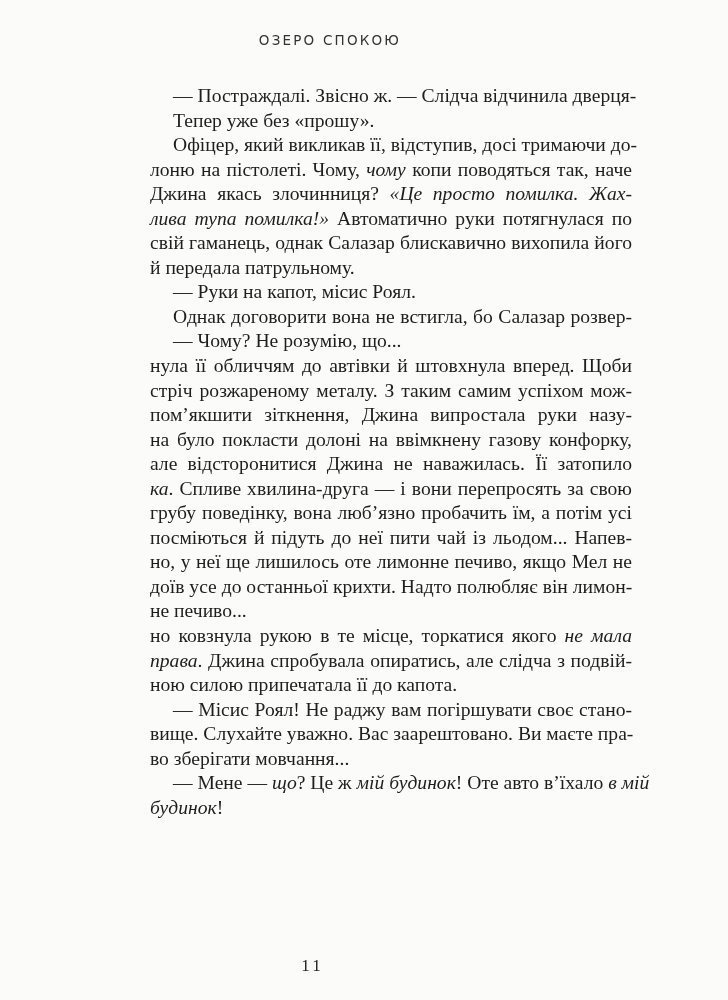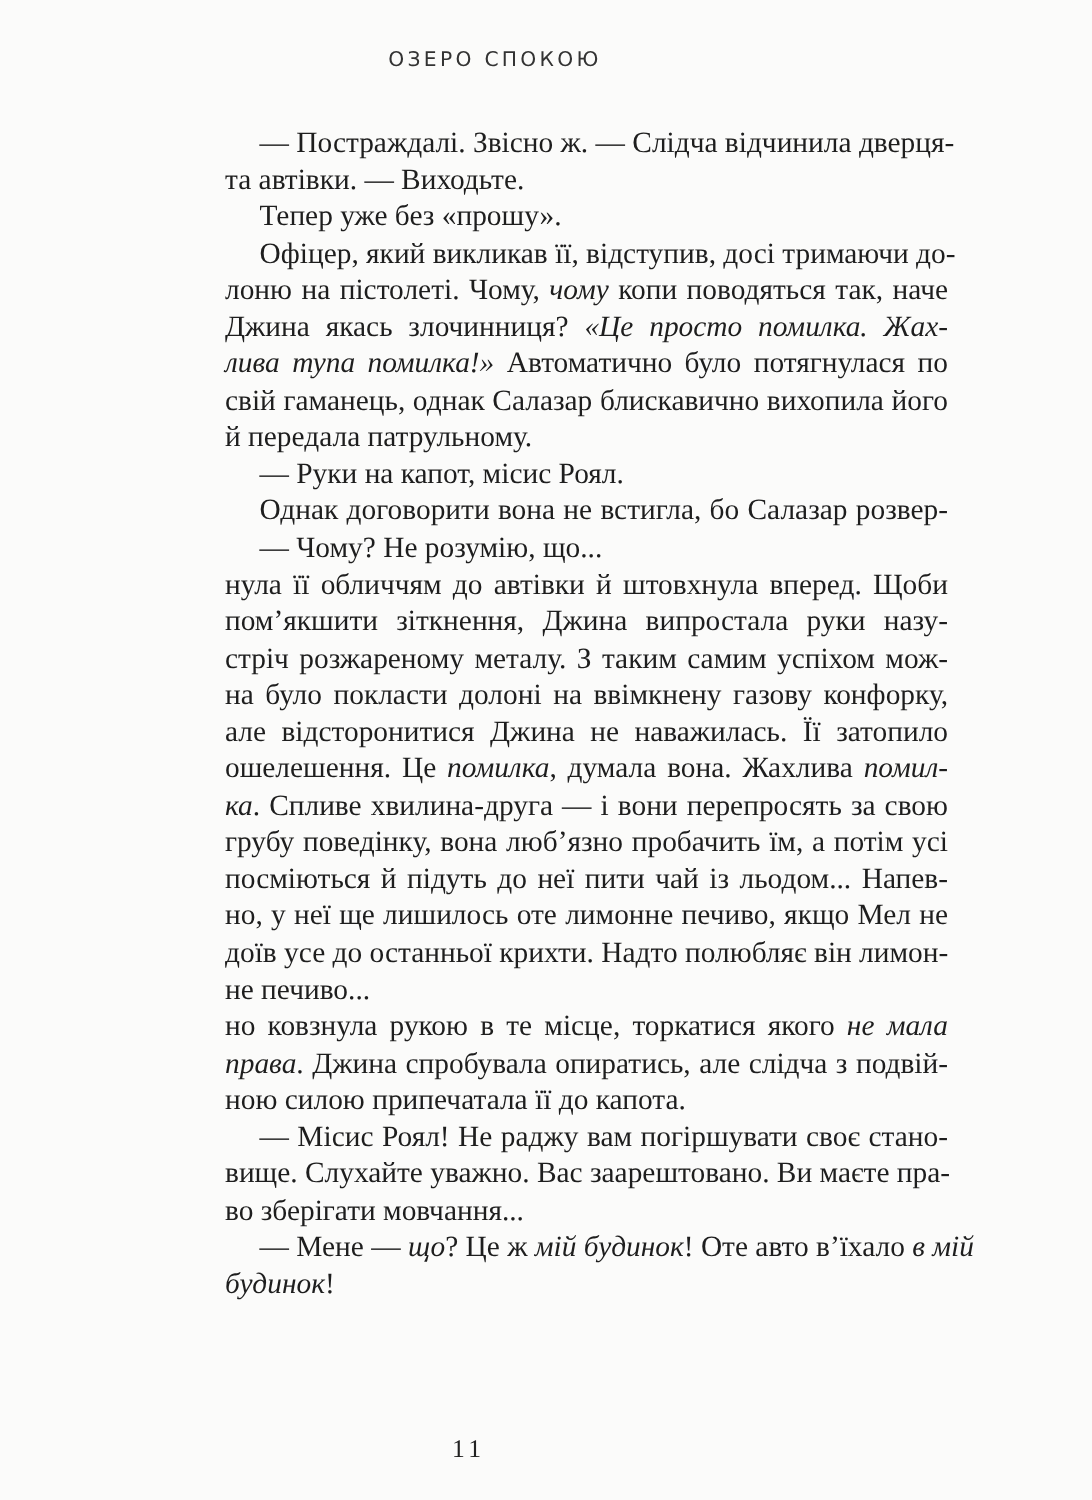--- a/index.html
+++ b/index.html
@@ -48,37 +48,35 @@
     color: #222;
   }
 </style>
 </head>
 <body>
 
 <div class="running-head">ОЗЕРО СПОКОЮ</div>
 
 <div class="body-text" id="body-text">
     <div class="line indent"><span>— Постраждалі. Звісно ж. — Слідча відчинила дверця-</span></div>
-    <div class="line last"><span>та автівки. — Виходьте.</span></div>
     <div class="line indent last"><span>Тепер уже без «прошу».</span></div>
     <div class="line indent"><span>Офіцер, який викликав її, відступив, досі тримаючи до-</span></div>
     <div class="line"><span>лоню на пістолеті. Чому, </span><i>чому</i><span> копи поводяться так, наче</span></div>
     <div class="line"><span>Джина якась злочинниця? </span><i>«Це просто помилка. Жах-</i></div>
-    <div class="line"><i>лива тупа помилка!»</i><span> Автоматично було потягнулася по</span></div>
+    <div class="line"><i>лива тупа помилка!»</i><span> Автоматично руки потягнулася по</span></div>
     <div class="line"><span>свій гаманець, однак Салазар блискавично вихопила його</span></div>
     <div class="line last"><span>й передала патрульному.</span></div>
     <div class="line indent last"><span>— Руки на капот, місис Роял.</span></div>
     <div class="line indent"><span>Однак договорити вона не встигла, бо Салазар розвер-</span></div>
     <div class="line indent last"><span>— Чому? Не розумію, що...</span></div>
     <div class="line"><span>нула її обличчям до автівки й штовхнула вперед. Щоби</span></div>
+    <div class="line"><span>стріч розжареному металу. З таким самим успіхом мож-</span></div>
     <div class="line"><span>пом’якшити зіткнення, Джина випростала руки назу-</span></div>
-    <div class="line"><span>стріч розжареному металу. З таким самим успіхом мож-</span></div>
     <div class="line"><span>на було покласти долоні на ввімкнену газову конфорку,</span></div>
     <div class="line"><span>але відсторонитися Джина не наважилась. Її затопило</span></div>
-    <div class="line"><span>ошелешення. Це </span><i>помилка</i><span>, думала вона. Жахлива </span><i>помил-</i></div>
     <div class="line"><i>ка</i><span>. Спливе хвилина-друга — і вони перепросять за свою</span></div>
     <div class="line"><span>грубу поведінку, вона люб’язно пробачить їм, а потім усі</span></div>
     <div class="line"><span>посміються й підуть до неї пити чай із льодом... Напев-</span></div>
     <div class="line"><span>но, у неї ще лишилось оте лимонне печиво, якщо Мел не</span></div>
     <div class="line"><span>доїв усе до останньої крихти. Надто полюбляє він лимон-</span></div>
     <div class="line last"><span>не печиво...</span></div>
     <div class="line"><span>но ковзнула рукою в те місце, торкатися якого </span><i>не мала</i></div>
     <div class="line"><i>права</i><span>. Джина спробувала опиратись, але слідча з подвій-</span></div>
     <div class="line last"><span>ною силою припечатала її до капота.</span></div>
     <div class="line indent"><span>— Місис Роял! Не раджу вам погіршувати своє стано-</span></div>

